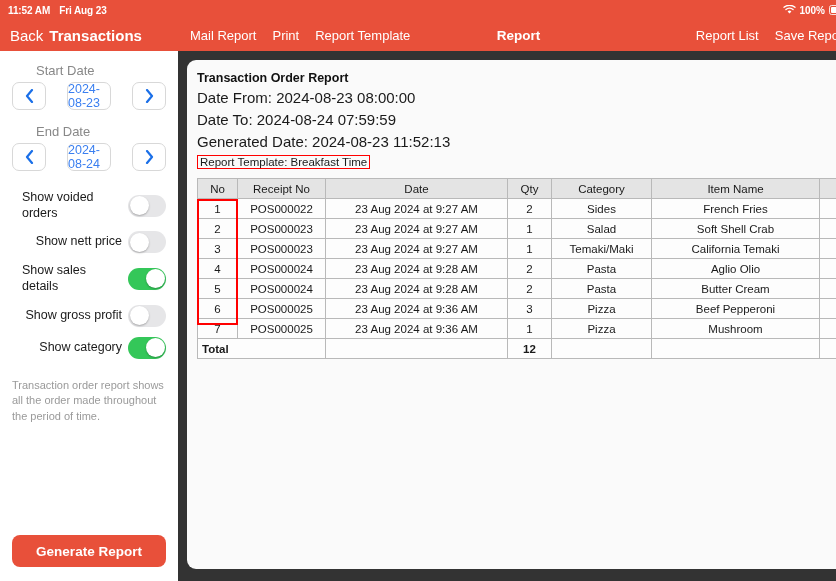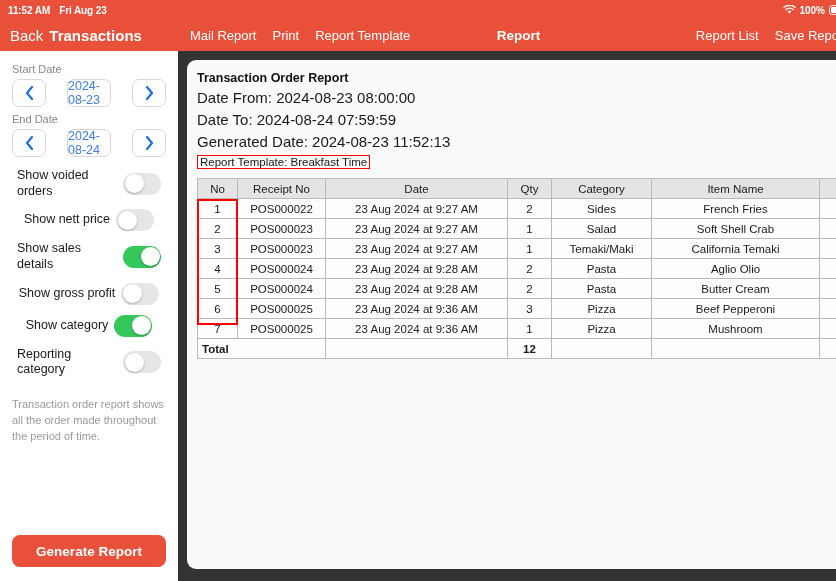--- a/index.html
+++ b/index.html
@@ -31,40 +31,40 @@
     display: flex; align-items: center;
     padding: 0 10px; gap: 6px;
     color: #fff;
   }
   .sb-navbar .nav-back { font-size: 15px; }
   .sb-navbar .nav-title { font-size: 15px; font-weight: bold; }
 
   .sb-body { flex: 1; padding: 10px 12px 0 12px; overflow: hidden; position: relative; }
 
   .field-label {
-    font-size: 11px; color: #888; margin-bottom: 4px; margin-top: 2px;
-  }
-  .date-row { display: flex; gap: 21px; margin-bottom: 6px; }
+    font-size: 13px; color: #888; margin-bottom: 4px; margin-top: 2px; margin-left: 24px;
+  }
+  .date-row { display: flex; gap: 21px; margin-bottom: 14px; }
   .step-btn {
     width: 34px; height: 28px;
     border: 1px solid #d8d8d8; border-radius: 7px;
     background: #fff; color: #1a6fe8;
     display: flex; align-items: center; justify-content: center;
     font-size: 14px; font-weight: bold;
   }
   .date-val {
     flex: 1; height: 28px;
     border: 1px solid #d8d8d8; border-radius: 7px;
     background: #fff; color: #3a7ff0;
     display: flex; align-items: center; justify-content: center;
     font-size: 12.5px;
   }
 
   .toggle-row {
-    display: flex; align-items: center; justify-content: center;
+    display: flex; align-items: center; justify-content: flex-end;
     min-height: 28px; padding: 5px 0; gap: 6px;
   }
   .toggle-label { font-size: 12.5px; color: #1a1a1a; line-height: 1.25; max-width: 100px; }
   .switch {
     width: 38px; height: 22px; border-radius: 11px;
     background: #e6e6e8; position: relative; flex: 0 0 38px;
   }
   .switch.on { background: #34c759; }
   .switch .knob {
     position: absolute; top: 1.5px; left: 1.5px;
@@ -256,26 +256,20 @@
         <span class="switch">
             <span class="knob"></span>
           </span>
       </div>
       <div class="toggle-row">
         <span class="toggle-label">Show category</span>
         <span class="switch on">
             <span class="knob"></span>
           </span>
       </div>
-      <div class="toggle-row">
-        <span class="toggle-label">Reporting category</span>
-        <span class="switch">
-            <span class="knob"></span>
-          </span>
-      </div>
 
       <div class="sb-note">Transaction order report shows all the order made throughout the period of time.</div>
     </div>
 
     <div class="sb-footer">
       <button class="gen-btn">Generate Report</button>
     </div>
   </div>
 
   <div class="main">

